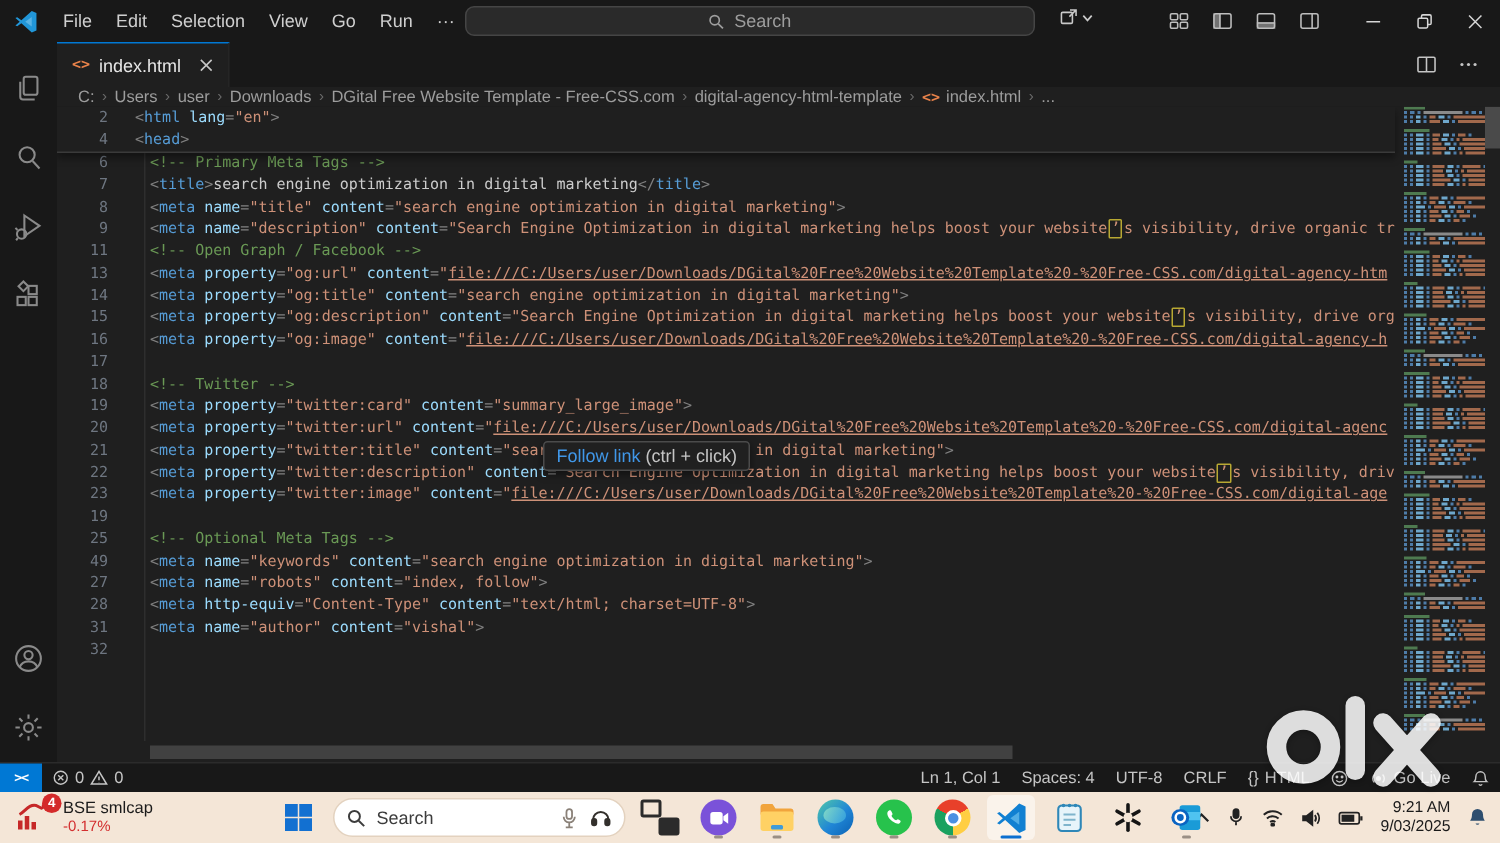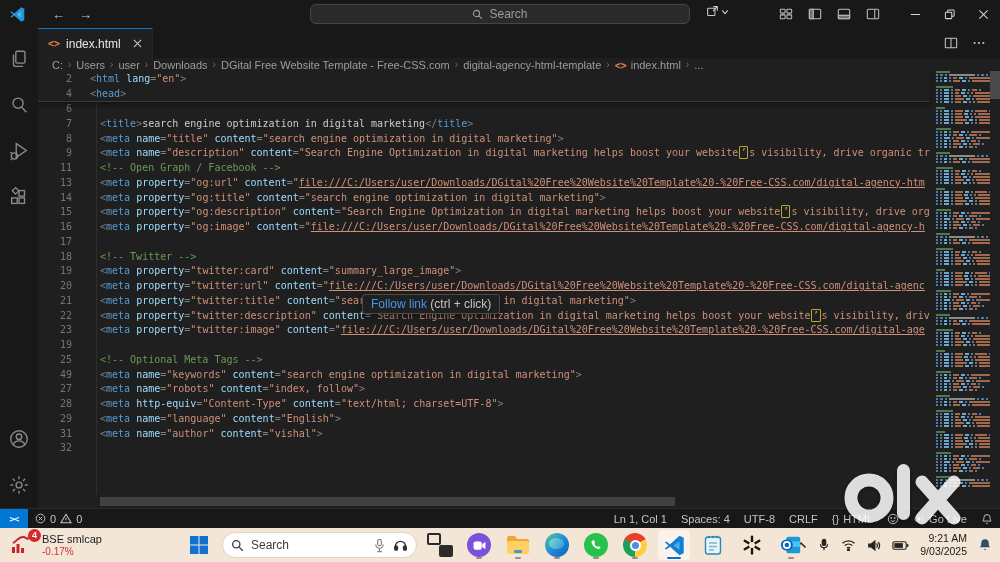--- a/index.html
+++ b/index.html
@@ -116,20 +116,29 @@
 </head>
 <body>
 
 <div id="screen">
 
   <div class="titlebar">
     <svg class="vsc-logo" viewBox="0 0 24 24">
       <path fill="#2196d8" d="M17.2 1.8L7.4 10.7 3.5 7.7 1.8 8.5l4 3.5-4 3.5 1.7.8 3.9-3 9.8 8.9 4.4-2V3.8z"></path>
       <path fill="#7fc6ec" d="M17.2 7.5v9L11 12z" opacity=".6"></path>
     </svg>
+    <div class="menu">
+        <div class="menu-item">File</div>
+        <div class="menu-item">Edit</div>
+        <div class="menu-item">Selection</div>
+        <div class="menu-item">View</div>
+        <div class="menu-item">Go</div>
+        <div class="menu-item">Run</div>
+        <div class="menu-item">···</div>
+      </div>
     <div class="nav-arrows">
       <span>←</span>
       <span>→</span>
     </div>
     <div class="cmd-center">
       <svg class="ic" width="11" height="11" viewBox="0 0 16 16" fill="none" stroke="#9d9d9d" stroke-width="1.6">
           <circle cx="6.5" cy="6.5" r="4.5"></circle>
           <path d="M10 10l4.5 4.5"></path>
         </svg>
       <span>Search</span>
@@ -268,20 +277,21 @@
       <span class="bc-item"><span class="html-glyph" style="margin-right: 4px;">&lt;&gt;</span>index.html</span>
       <span class="bc-sep">›</span>
       <span class="bc-item">...</span>
     </div>
 
   <div class="editor">
     <div class="indent-guide"></div>
     <div class="code-rows">
         <div class="code-row">
           <span class="ln">6</span>
+          <span class="code" style="padding-left: 10px;"><span class="tk-c">&lt;!-- Primary Meta Tags --&gt;</span></span>
         </div>
         <div class="code-row">
           <span class="ln">7</span>
           <span class="code" style="padding-left: 10px;"><span class="tk-p">&lt;</span><span class="tk-t">title</span><span class="tk-p">&gt;</span><span class="tk-w">search engine optimization in digital marketing</span><span class="tk-p">&lt;/</span><span class="tk-t">title</span><span class="tk-p">&gt;</span></span>
         </div>
         <div class="code-row">
           <span class="ln">8</span>
           <span class="code" style="padding-left: 10px;"><span class="tk-p">&lt;</span><span class="tk-t">meta</span><span class="tk-a"> name</span><span class="tk-p">=</span><span class="tk-s">"title"</span><span class="tk-a"> content</span><span class="tk-p">=</span><span class="tk-s">"search engine optimization in digital marketing"</span><span class="tk-p">&gt;</span></span>
         </div>
         <div class="code-row">
@@ -348,24 +358,20 @@
           <span class="ln">49</span>
           <span class="code" style="padding-left: 10px;"><span class="tk-p">&lt;</span><span class="tk-t">meta</span><span class="tk-a"> name</span><span class="tk-p">=</span><span class="tk-s">"keywords"</span><span class="tk-a"> content</span><span class="tk-p">=</span><span class="tk-s">"search engine optimization in digital marketing"</span><span class="tk-p">&gt;</span></span>
         </div>
         <div class="code-row">
           <span class="ln">27</span>
           <span class="code" style="padding-left: 10px;"><span class="tk-p">&lt;</span><span class="tk-t">meta</span><span class="tk-a"> name</span><span class="tk-p">=</span><span class="tk-s">"robots"</span><span class="tk-a"> content</span><span class="tk-p">=</span><span class="tk-s">"index, follow"</span><span class="tk-p">&gt;</span></span>
         </div>
         <div class="code-row">
           <span class="ln">28</span>
           <span class="code" style="padding-left: 10px;"><span class="tk-p">&lt;</span><span class="tk-t">meta</span><span class="tk-a"> http-equiv</span><span class="tk-p">=</span><span class="tk-s">"Content-Type"</span><span class="tk-a"> content</span><span class="tk-p">=</span><span class="tk-s">"text/html; charset=UTF-8"</span><span class="tk-p">&gt;</span></span>
-        </div>
-        <div class="code-row">
-          <span class="ln">29</span>
-          <span class="code" style="padding-left: 10px;"><span class="tk-p">&lt;</span><span class="tk-t">meta</span><span class="tk-a"> name</span><span class="tk-p">=</span><span class="tk-s">"language"</span><span class="tk-a"> content</span><span class="tk-p">=</span><span class="tk-s">"English"</span><span class="tk-p">&gt;</span></span>
         </div>
         <div class="code-row">
           <span class="ln">31</span>
           <span class="code" style="padding-left: 10px;"><span class="tk-p">&lt;</span><span class="tk-t">meta</span><span class="tk-a"> name</span><span class="tk-p">=</span><span class="tk-s">"author"</span><span class="tk-a"> content</span><span class="tk-p">=</span><span class="tk-s">"vishal"</span><span class="tk-p">&gt;</span></span>
         </div>
         <div class="code-row">
           <span class="ln">32</span>
           <span class="code" style="padding-left: 10px;"></span>
         </div>
       </div>

